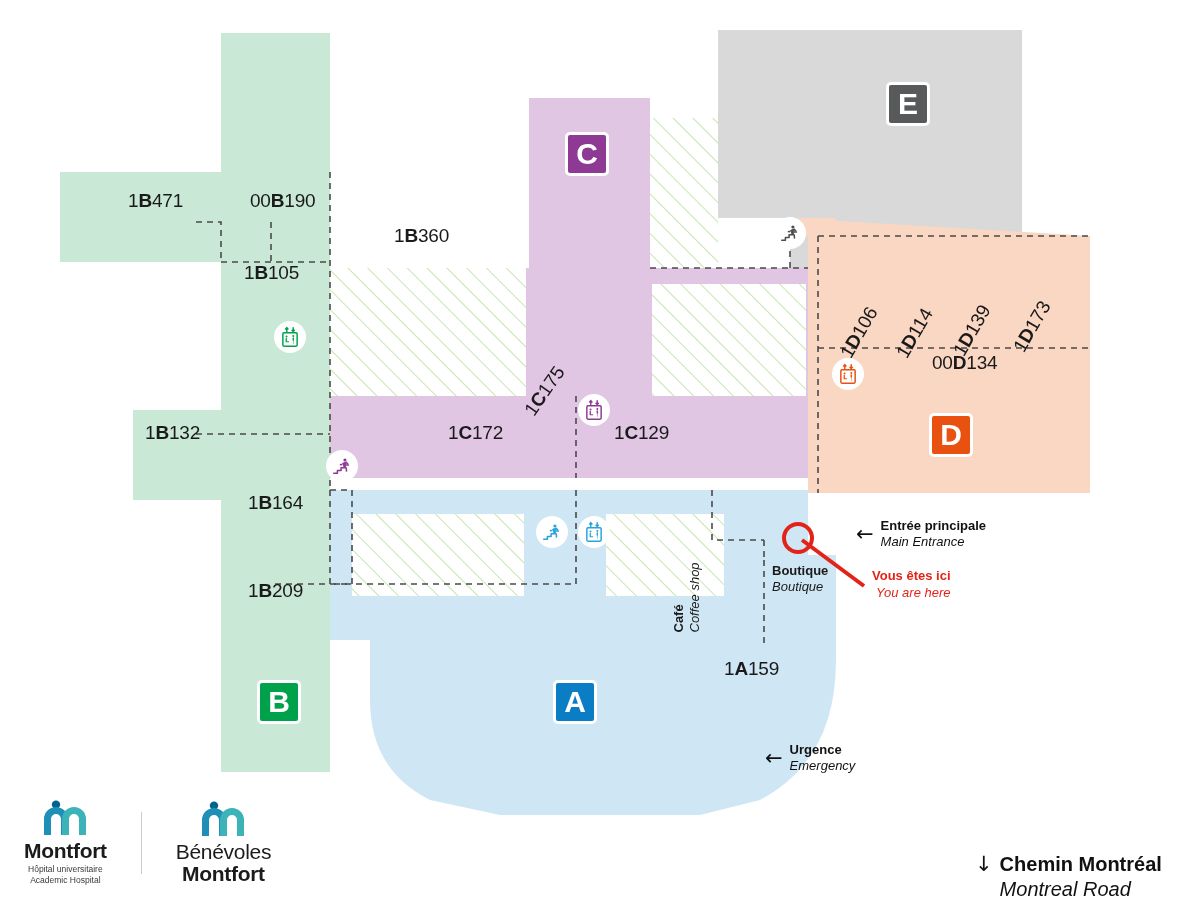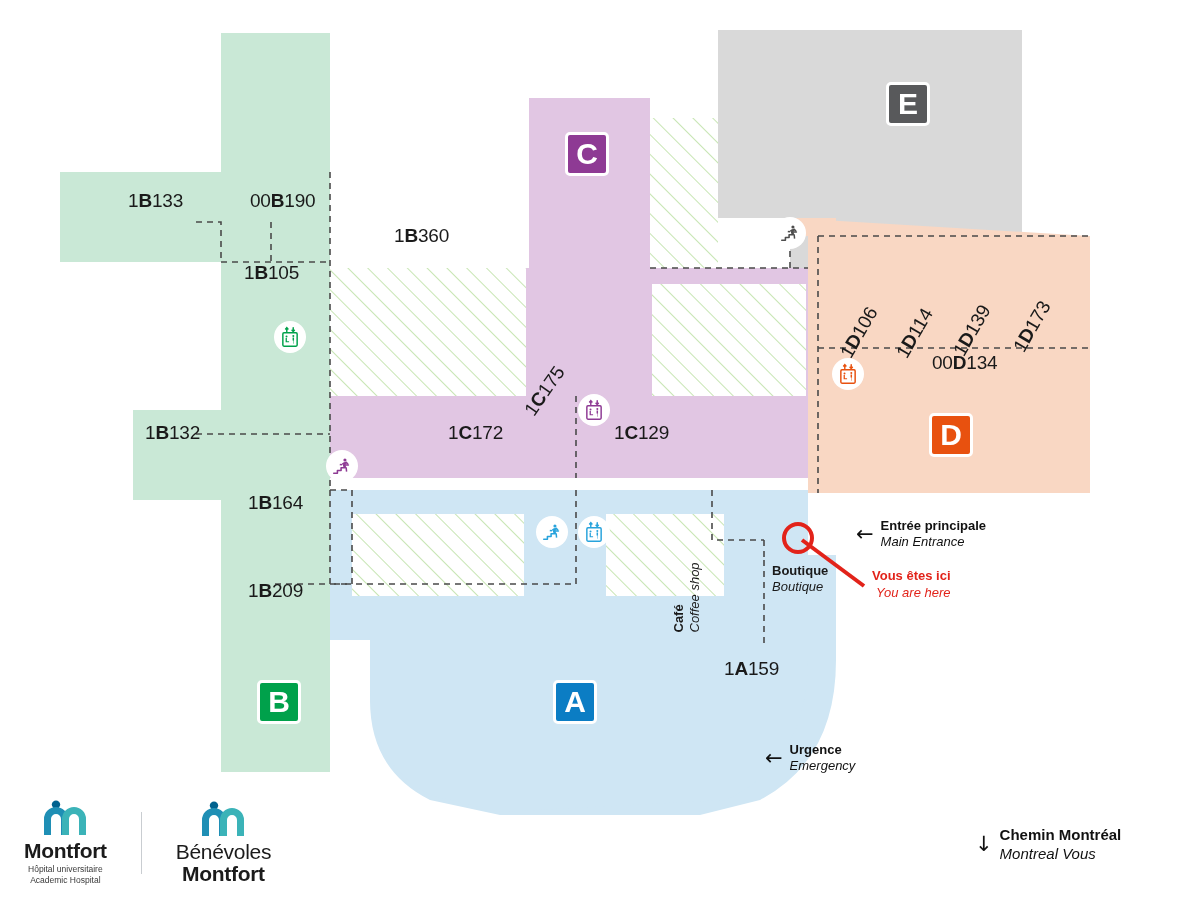--- a/index.html
+++ b/index.html
@@ -246,21 +246,21 @@
       <path d="M790,218 L790,268"></path>
       <path d="M650,268 L808,268"></path>
     </g>
 
     <g>
       <line x1="802" y1="540" x2="864" y2="586" stroke="#e2231a" stroke-width="4"></line>
       <circle cx="798" cy="538" r="14" fill="none" stroke="#e2231a" stroke-width="4"></circle>
     </g>
   </svg>
 
-  <div class="room-label" style="left:128px; top:190px;"><span>1</span><b>B</b><span>133</span></div>
+  <div class="room-label" style="left:128px; top:190px;"><span>1</span><b>B</b><span>471</span></div>
 
   <div class="room-label" style="left:238px; top:190px;margin-left:12px;"><span>00</span><b>B</b><span>190</span></div>
 
   <div class="room-label" style="left:394px; top:225px;"><span>1</span><b>B</b><span>360</span></div>
 
   <div class="room-label" style="left:244px; top:262px;"><span>1</span><b>B</b><span>105</span></div>
 
   <div class="room-label" style="left:145px; top:422px;"><span>1</span><b>B</b><span>132</span></div>
 
   <div class="room-label" style="left:248px; top:492px;"><span>1</span><b>B</b><span>164</span></div>
@@ -322,23 +322,23 @@
   <div class="wayfind" style="left:765px; top:742px;">
     <span class="arrow">←</span>
     <span class="txt">
       <span class="fr">Urgence</span>
       <span class="en">Emergency</span>
     </span>
   </div>
 
   <div class="wayfind" id="road-label">
     <span class="arrow">↓</span>
-    <span class="txt" style="font-size:15px;">
+    <span class="txt" style="font-size:20px;margin-top:26px;">
       <span class="fr">Chemin Montréal</span>
-      <span class="en">Montreal Vous</span>
+      <span class="en">Montreal Road</span>
     </span>
   </div>
 
   <div class="you-are-here-label" style="left:872px; top:568px;">
     <span class="fr">Vous êtes ici</span>
     <span class="en">You are here</span>
   </div>
 
   <div class="map-icon" style="left:274px; top:321px;">
     <svg width="22" height="22" viewBox="0 0 24 24">

